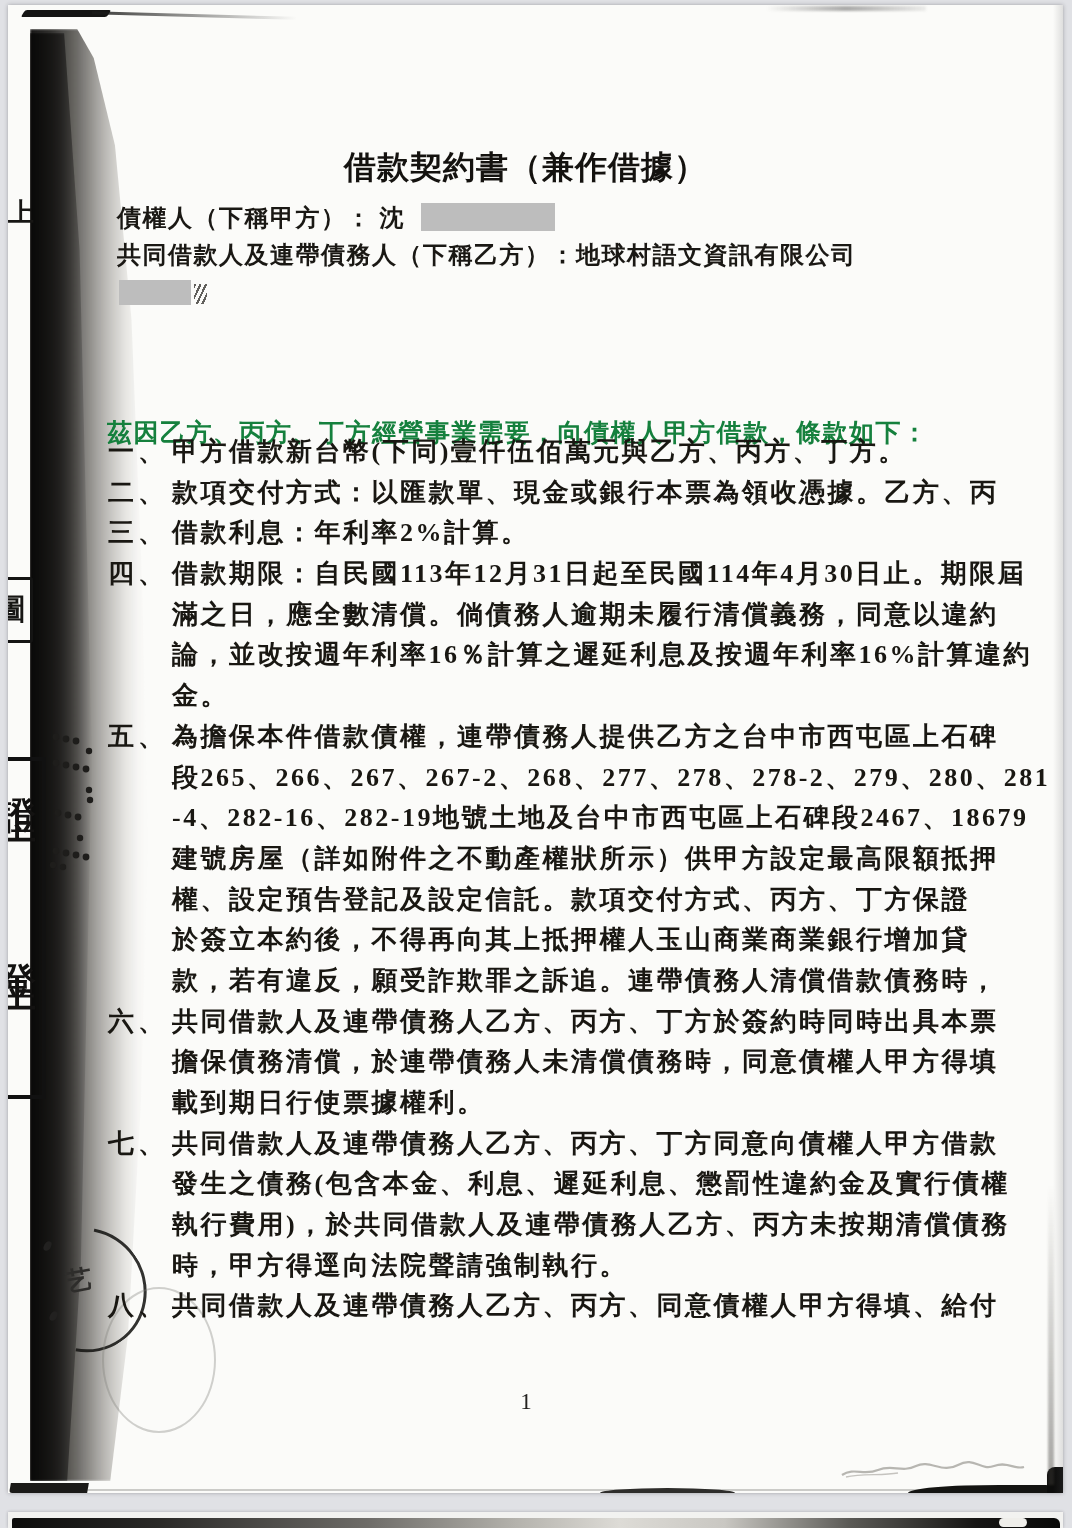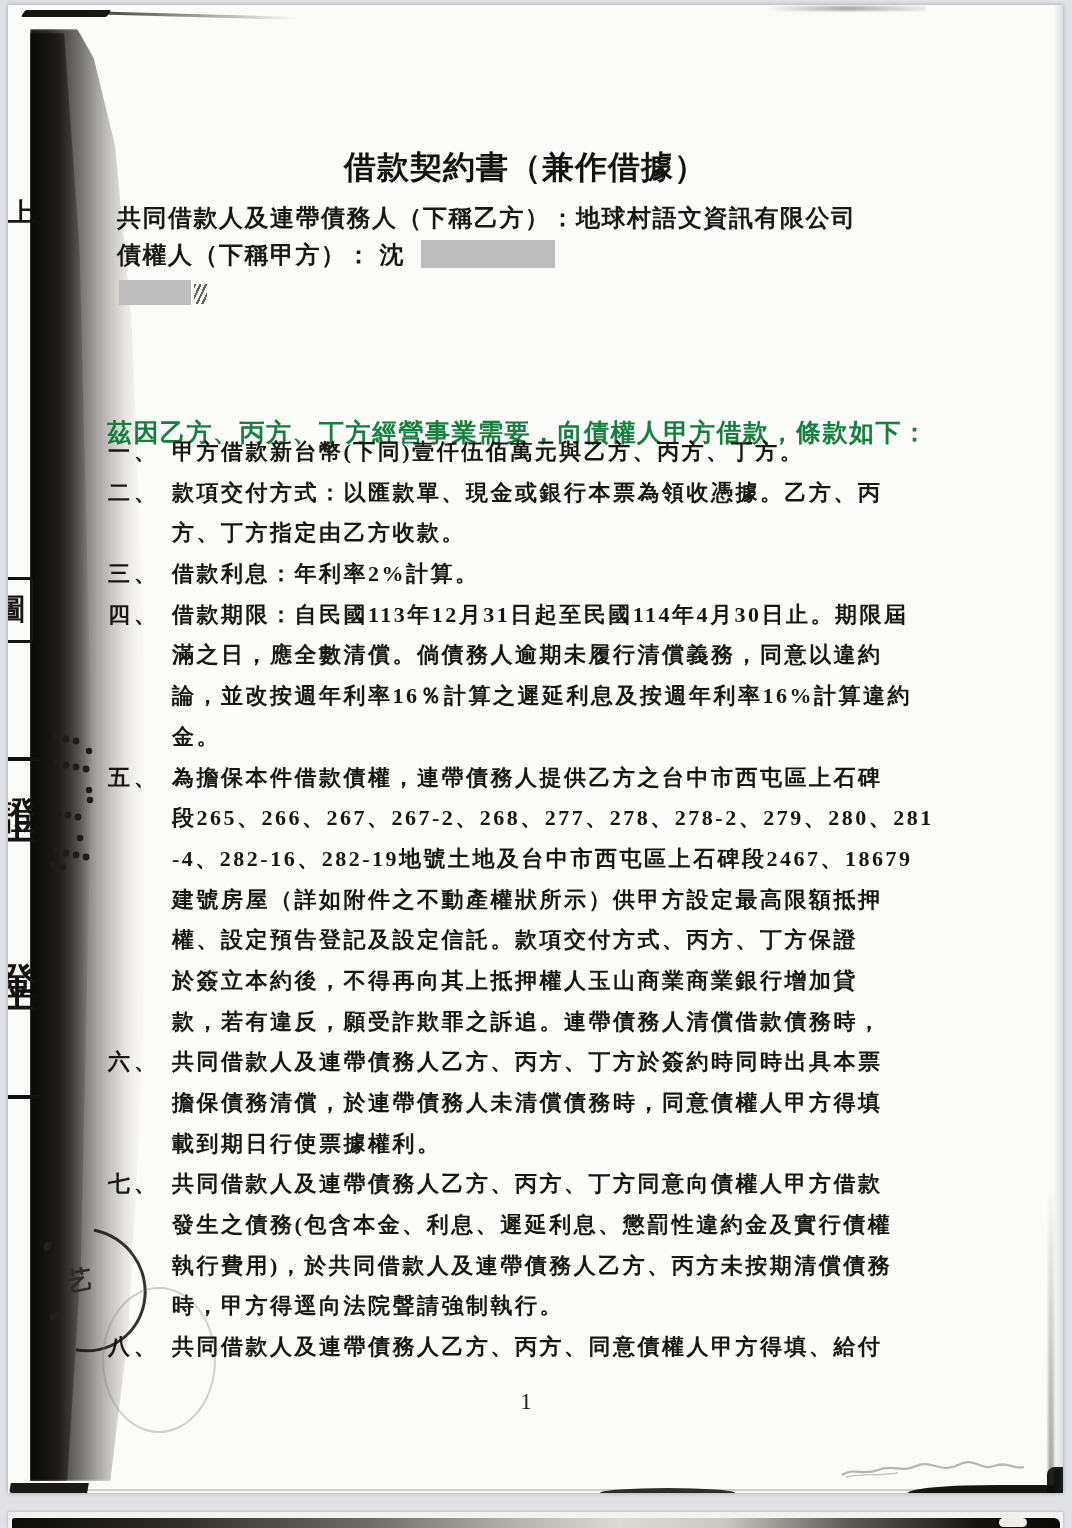--- a/index.html
+++ b/index.html
@@ -109,21 +109,21 @@
   .redact.r2 { width:72px;  height:25px; margin-left:2px; }
   .remnant { display:inline-block; width:13px; height:20px; margin-left:3px; vertical-align:-4px;
     background:repeating-linear-gradient(115deg,#3a3834 0 2px,transparent 2px 5px); opacity:.8; }
 
   .intro {
     position:absolute; left:99px; top:389px; height:38px; line-height:38px;
     font-size:25px; letter-spacing:1.5px; font-weight:600; color:#15803d; white-space:nowrap;margin-top:20px;
   }
   .clauses { position:absolute; left:100px; top:427px; }
   .cl { height:40.7px; line-height:40.7px; white-space:nowrap;
-        font-size:22px; letter-spacing:2.5px; font-weight:600; color:#191712; }
+        font-size:26px; letter-spacing:2.5px; font-weight:600; color:#191712; }
   .cl .lbl { display:inline-block; width:64px; letter-spacing:4px; }
 
   .pageno {
     position:absolute; left:498px; top:1384px; width:40px; text-align:center;
     font-size:23px; color:#242220;
   }
 
   
   .scribble { position:absolute; left:830px; top:1450px; opacity:.75; }
   .edge-line  { position:absolute; left:70px; bottom:2px; width:860px; height:2px; background:rgba(80,78,74,.28); }
@@ -204,31 +204,30 @@
 
   <div class="stamp-arc"></div>
   <div class="stamp-faint"></div>
   <div class="stamp-char">艺</div>
   <div class="ink-comma c1"></div>
   <div class="ink-comma c2"></div>
 
   <h1 class="title">借款契約書（兼作借據）</h1>
 
   <div class="parties">
+    <div class="party-line"><span>債權人（下稱甲方）： 沈</span><span class="redact r1"></span></div>
     <div class="party-line"><span>共同借款人及連帶債務人（下稱乙方）：地球村語文資訊有限公司</span></div>
-    <div class="party-line"><span>債權人（下稱甲方）： 沈</span><span class="redact r1"></span></div>
     <div class="party-line"><span class="redact r2"></span><span class="remnant"></span></div>
   </div>
 
   <div class="intro">茲因乙方、丙方、丁方經營事業需要，向債權人甲方借款，條款如下：</div>
 
   <div class="clauses">
     <div class="cl"><span class="lbl">一、</span><span>甲方借款新台幣(下同)壹仟伍佰萬元與乙方、丙方、丁方。</span></div>
     <div class="cl"><span class="lbl">二、</span><span>款項交付方式：以匯款單、現金或銀行本票為領收憑據。乙方、丙</span></div>
-    <div class="cl"><span class="lbl"></span><span>方、丁方指定由乙方收款。</span></div>
     <div class="cl"><span class="lbl">三、</span><span>借款利息：年利率2%計算。</span></div>
     <div class="cl"><span class="lbl">四、</span><span>借款期限：自民國113年12月31日起至民國114年4月30日止。期限屆</span></div>
     <div class="cl"><span class="lbl"></span><span>滿之日，應全數清償。倘債務人逾期未履行清償義務，同意以違約</span></div>
     <div class="cl"><span class="lbl"></span><span>論，並改按週年利率16％計算之遲延利息及按週年利率16%計算違約</span></div>
     <div class="cl"><span class="lbl"></span><span>金。</span></div>
     <div class="cl"><span class="lbl">五、</span><span>為擔保本件借款債權，連帶債務人提供乙方之台中市西屯區上石碑</span></div>
     <div class="cl"><span class="lbl"></span><span>段265、266、267、267-2、268、277、278、278-2、279、280、281</span></div>
     <div class="cl"><span class="lbl"></span><span>-4、282-16、282-19地號土地及台中市西屯區上石碑段2467、18679</span></div>
     <div class="cl"><span class="lbl"></span><span>建號房屋（詳如附件之不動產權狀所示）供甲方設定最高限額抵押</span></div>
     <div class="cl"><span class="lbl"></span><span>權、設定預告登記及設定信託。款項交付方式、丙方、丁方保證</span></div>

